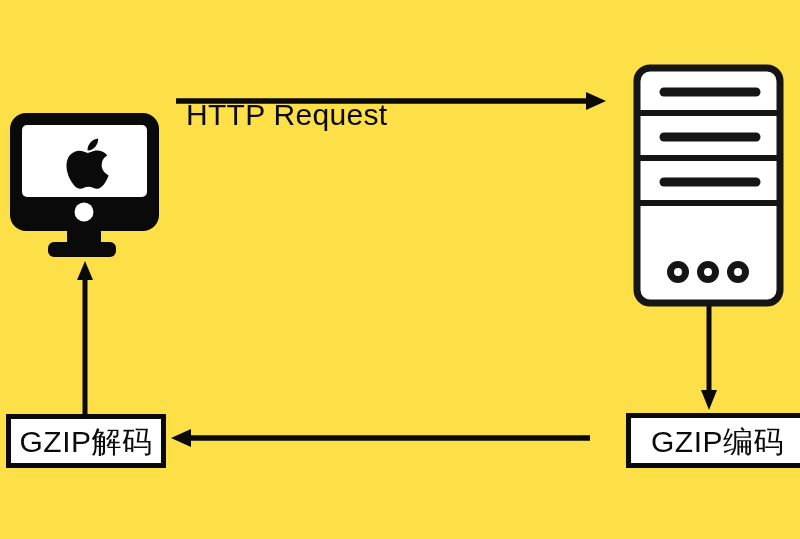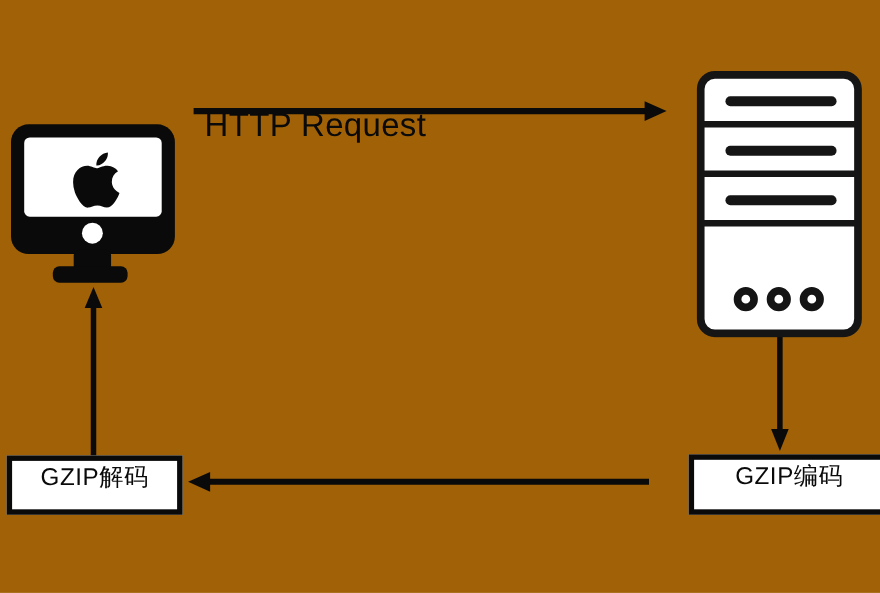--- a/index.html
+++ b/index.html
@@ -1,43 +1,43 @@
 <!DOCTYPE html>
 <html><head>
 <meta charset="utf-8">
 <style>
   html, body { margin: 0; padding: 0; background: #fff; }
   .canvas {
     position: relative;
     width: 800px;
     height: 539px;
-    background: #a16207;
+    background: #fde047;
     overflow: hidden;
     font-family: "Liberation Sans", sans-serif;
     color: #000;
   }
   .label2 {
     position: absolute;
     font-size: 30px;
     line-height: 43px;
     letter-spacing: 0.3px;
     color: #0a0a0a;
     white-space: pre;
   }
   .request-label { left: 186px; top: 7px; }
   .response-label { left: 186px; top: 444px; }
   .gzip-box {
     position: absolute;
     box-sizing: border-box;
     border: 5px solid #0a0a0a;
     background: #fff;
     display: flex;
-    align-items: flex-start;
+    align-items: flex-end;
     justify-content: center;
-    font-size: 22px;
+    font-size: 30px;
     letter-spacing: 0.5px;
     color: #0a0a0a;
   }
   .decode-box { left: 6px;   top: 414px; width: 160px; height: 54px; }
   .encode-box { left: 626px; top: 413px; width: 183px; height: 55px; }
   .overlay { position: absolute; left: 0; top: 0; }
   .client-icon { position: absolute; left: 8px;   top: 111px; }
   .server-icon { position: absolute; left: 633px; top: 64px; }
 </style>
 </head>

